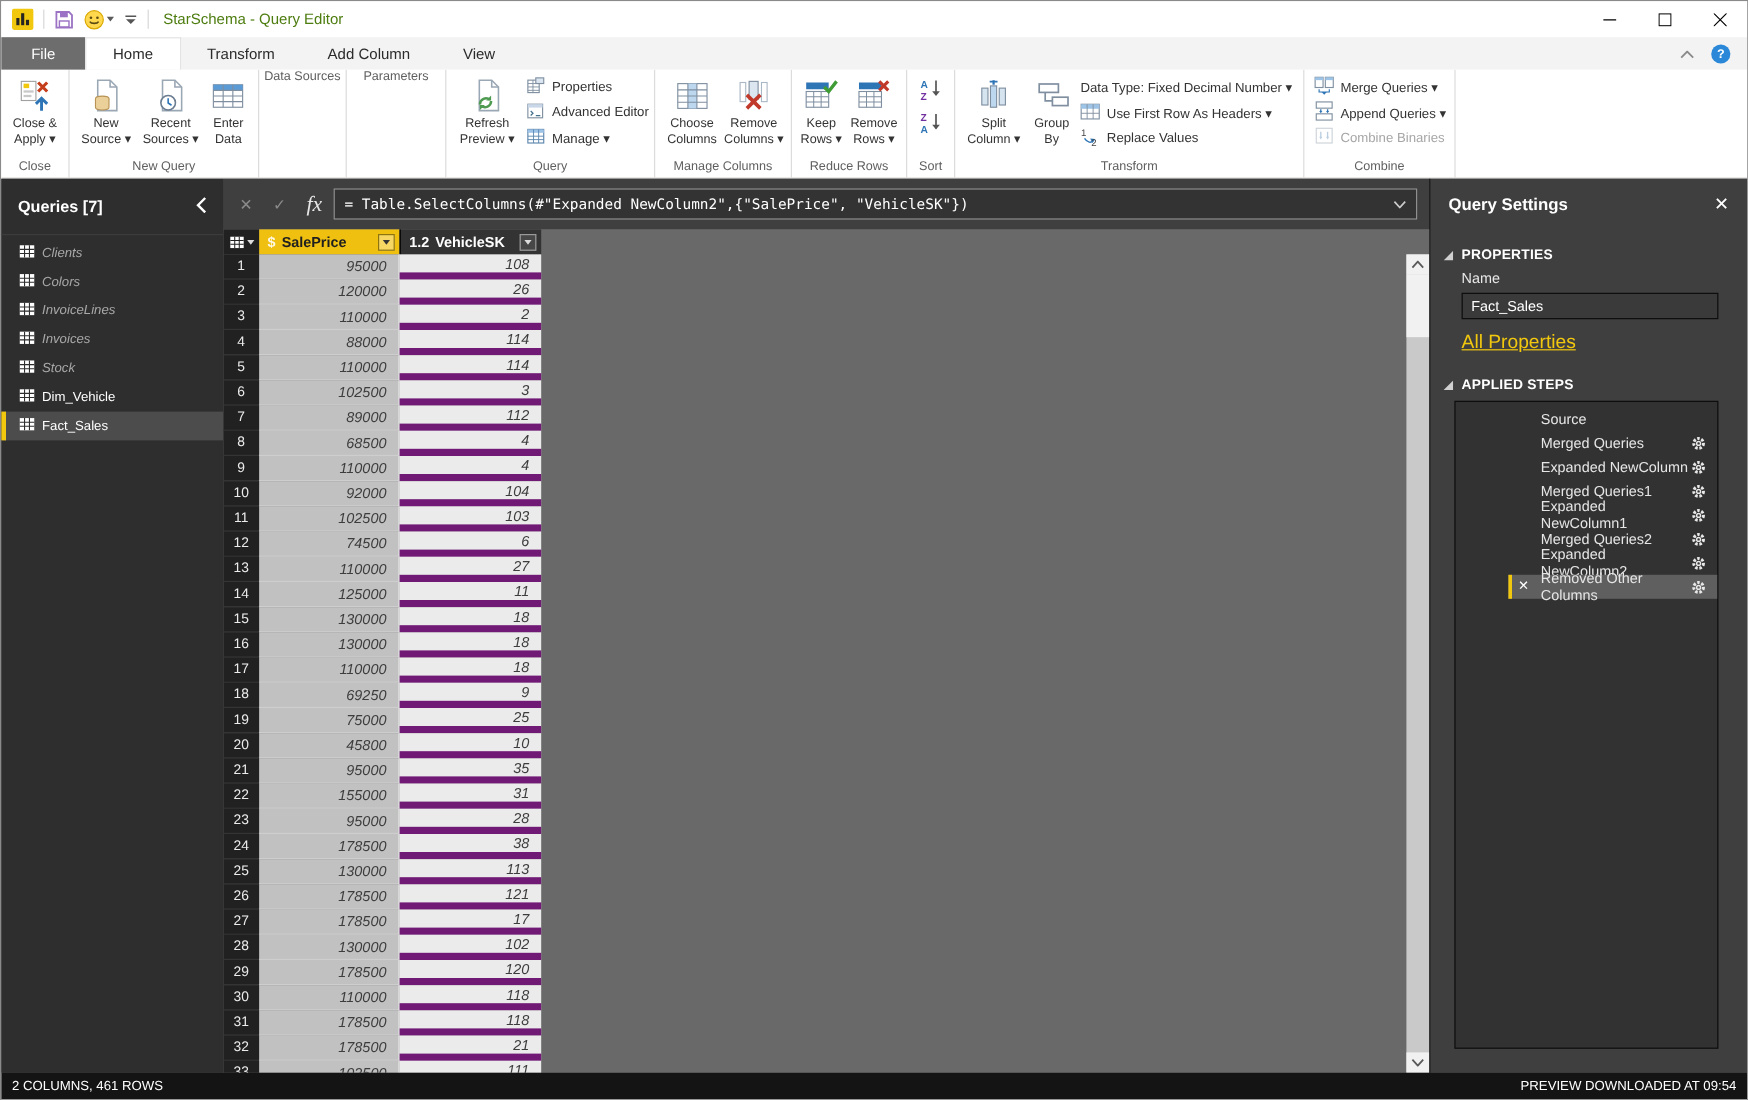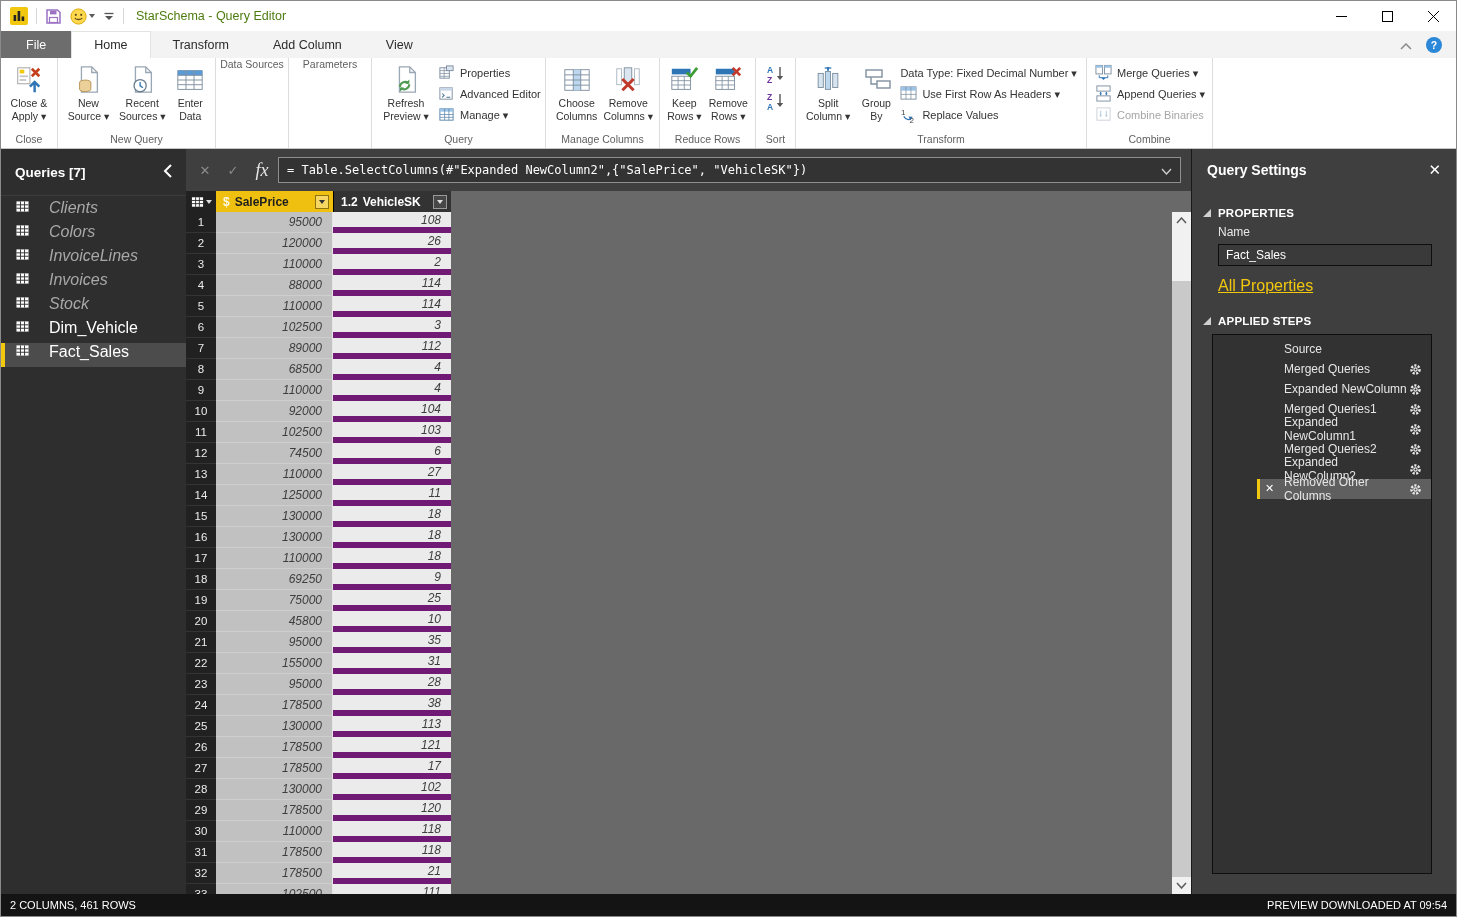--- a/index.html
+++ b/index.html
@@ -39,21 +39,21 @@
   .sortcol { display:flex; flex-direction:column; gap:4px; padding-top:3px; }
 
   
   .main { position:absolute; top:148px; left:0; right:0; bottom:22px; display:flex; background:#3f3f3f; }
 
   
   .queries-pane { width:185px; background:#2e2e2e; display:flex; flex-direction:column; }
   .qp-header { height:47px; display:flex; align-items:center; padding:0 14px; color:#fff; font-weight:bold; font-size:13.5px; border-bottom:1px solid #3c3c3c; }
   .qp-collapse { margin-left:auto; }
   .qp-list { padding-top:3px; }
-  .q-item { height:24px; display:flex; align-items:flex-start; gap:19px; padding-left:10px; font-size:16px; color:#fff; border-left:4px solid transparent; }
+  .q-item { height:24px; display:flex; align-items:center; gap:5px; padding-left:10px; font-size:11px; color:#fff; border-left:4px solid transparent; }
   .q-item.unloaded { color:#a8a8a8; font-style:italic; }
   .q-item.sel { background:#4c4c4c; border-left-color:#f2c80f; }
 
   
   .center { flex:1; display:flex; flex-direction:column; min-width:0; }
   .formula-bar { height:42px; background:#3f3f3f; display:flex; align-items:center; padding:0 10px 0 6px; gap:2px; }
   .fb-btn { width:26px; text-align:center; color:#8b8b8b; font-size:13px; }
   .fb-fx { width:28px; text-align:center; color:#e8e8e8; font-size:18px; font-style:italic; font-family:"Liberation Serif", serif; }
   .f-input { flex:1; height:26px; background:#333; border:1px solid #8f8f8f; display:flex; align-items:center; padding:0 8px; }
   .f-text { flex:1; color:#fff; font-size:12px; font-family:"DejaVu Sans Mono", monospace; white-space:nowrap; overflow:hidden; }

